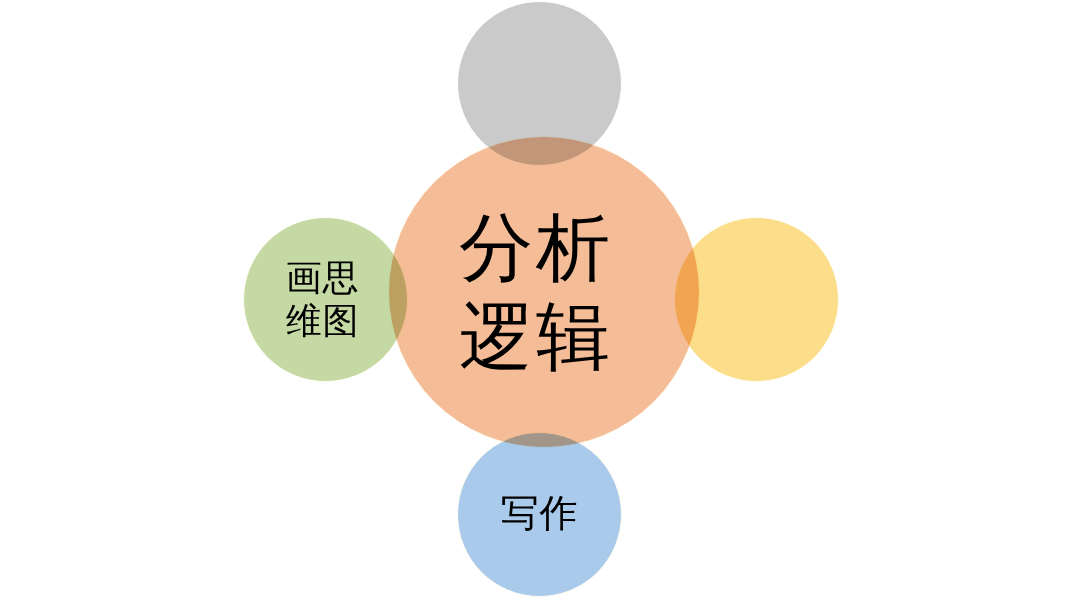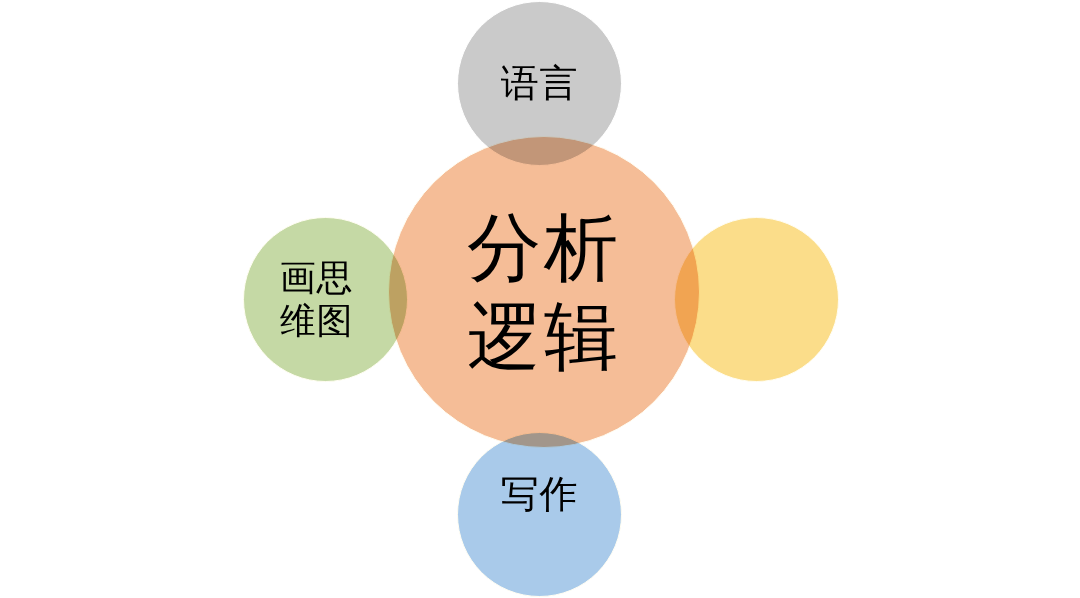--- a/index.html
+++ b/index.html
@@ -107,40 +107,39 @@
 
   .label.core {
     width: 312px;
     height: 312px;
     font-size: 74px;
     line-height: 1.2;
     letter-spacing: 0.04em;
   }
 
   #label-top    { left: 457px; top: 1px; }
-  #label-left   { left: 234px; top: 217px; font-size: 36px; line-height: 1.18; }
+  #label-left   { left: 240px; top: 217px; font-size: 36px; line-height: 1.18; }
   #label-right  { left: 674px; top: 217px; }
-  #label-bottom { left: 457px; top: 412px; }
-  #label-center { left: 388px; top: 136px; }
+  #label-bottom { left: 457px; top: 431px; }
+  #label-center { left: 380px; top: 136px; }
 </style>
 </head>
 <body>
 
 <div id="diagram">
 
   <div class="circle-layer">
     <div class="circle satellite" id="circle-top"></div>
     <div class="circle satellite" id="circle-left"></div>
     <div class="circle satellite" id="circle-right"></div>
     <div class="circle satellite" id="circle-bottom"></div>
     <div class="circle core" id="circle-center"></div>
   </div>
 
   <div class="label-layer">
     <div class="label core" id="label-center">分析
 逻辑</div>
-    <div class="label satellite" id="label-top">语言</div>
     <div class="label satellite" id="label-left">画思
 维图</div>
     <div class="label satellite" id="label-bottom">写作</div>
   </div>
 
 </div>
 
 </body></html>

